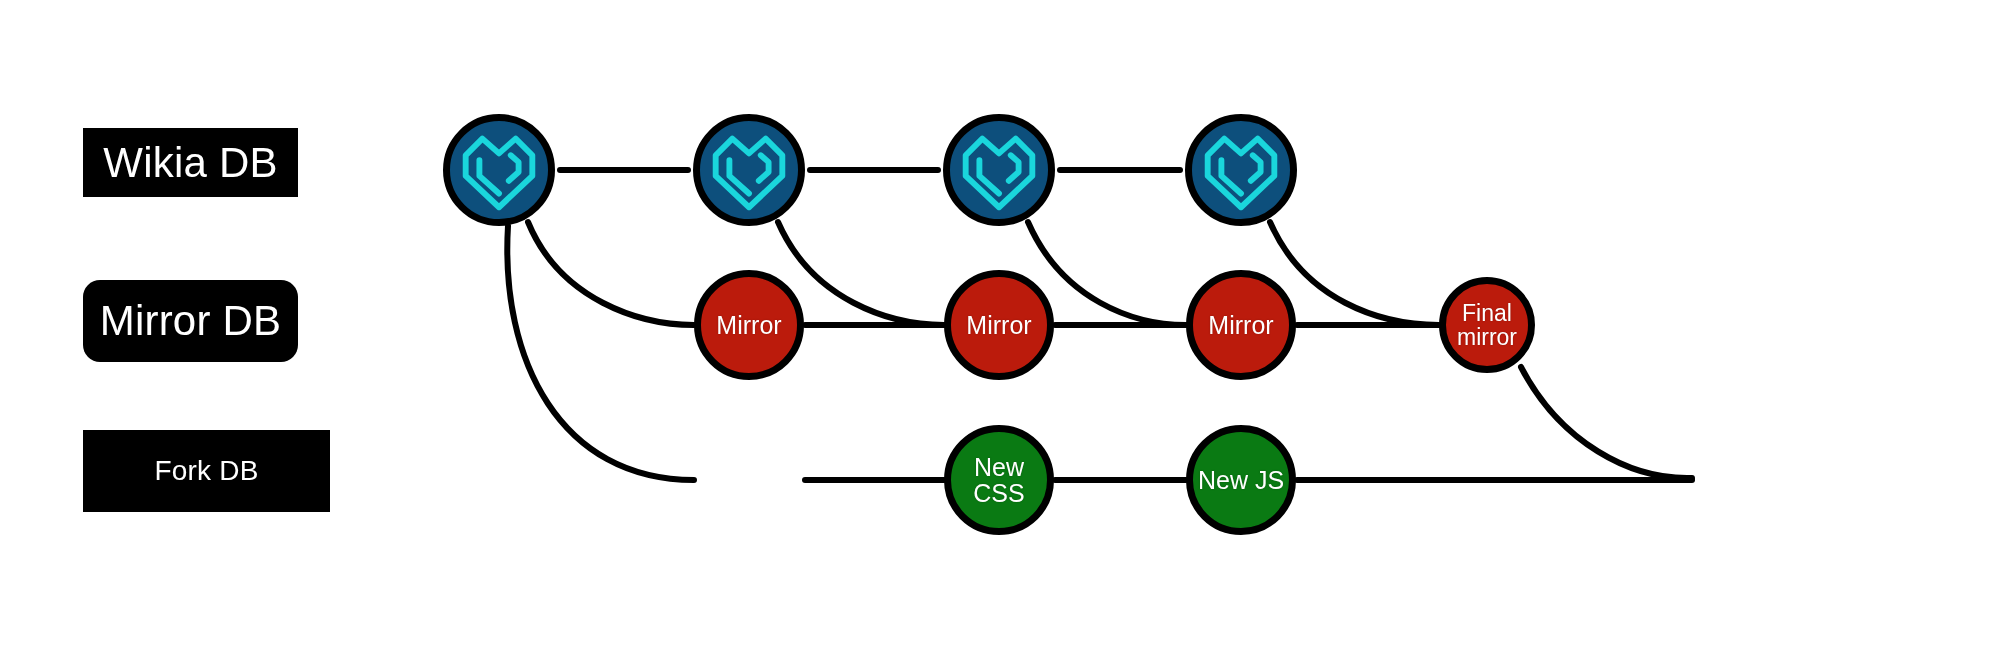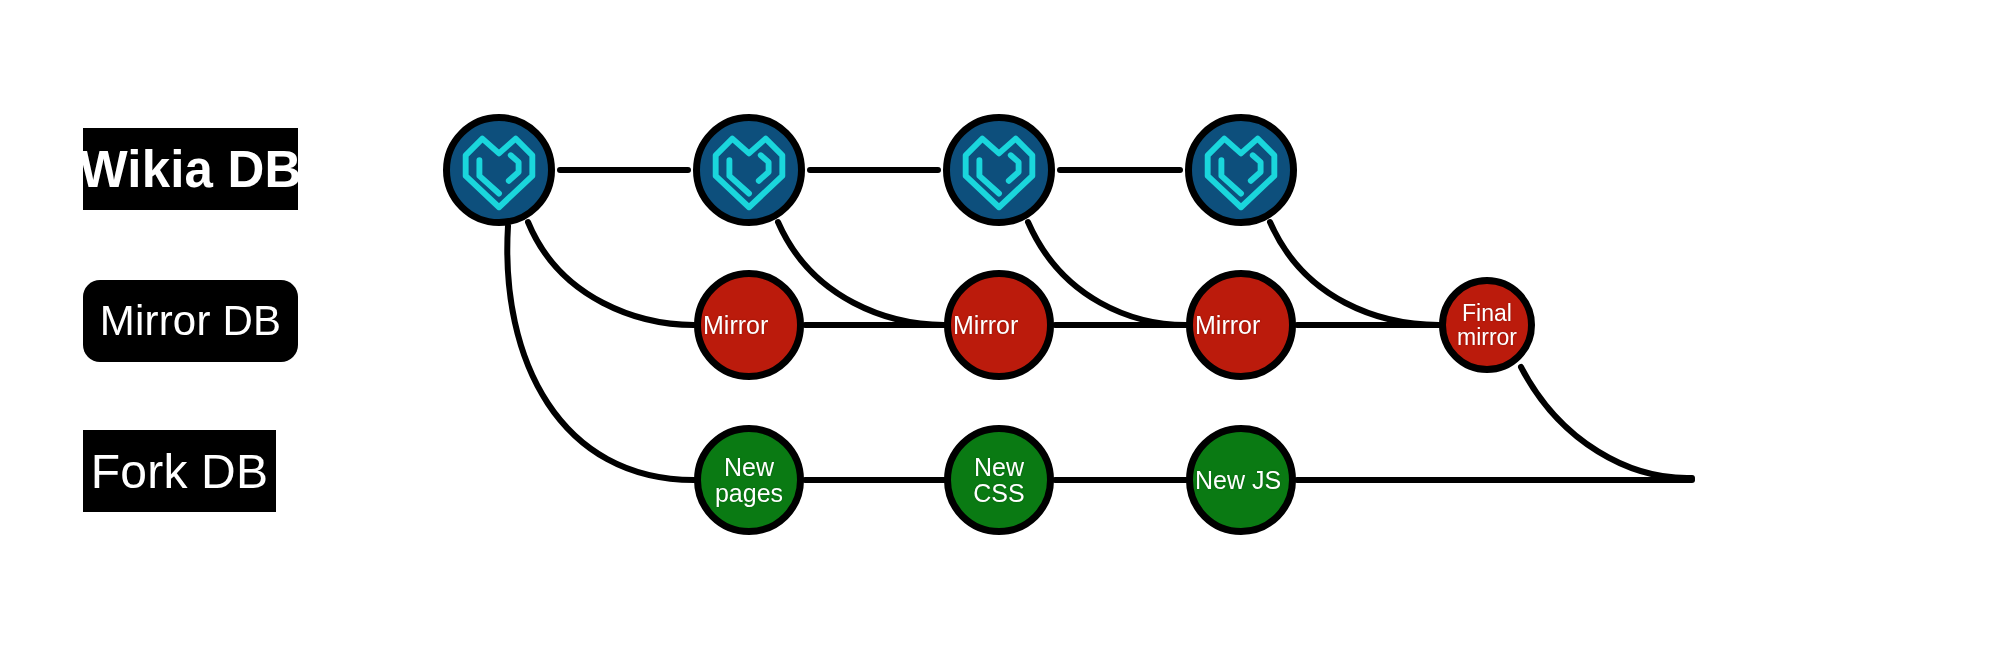--- a/index.html
+++ b/index.html
@@ -20,21 +20,21 @@
   }
 
   
   #edges{position:absolute;left:0;top:0;width:2000px;height:657px;}
 
   
   .node{
     position:absolute;
     border-radius:50%;
     box-sizing:border-box;
-    display:flex;align-items:center;
+    display:flex;align-items:center;justify-content:center;
     text-align:center;
     color:#ffffff;
     line-height:1.06;
     border:7px solid #000000;
     z-index:5;
   }
   .node.mirror{background:#bb1b0c;}
   .node.fork{background:#0a7a13;}
   .node.wikia{background:#0d4f7c;}
   .node.rswiki{background:#1878c8;}
@@ -73,27 +73,27 @@
       <path d="M 508 226 C 500 360 560 480 694 480"></path>
 
       <path d="M 805 480 L 944 480"></path>
       <path d="M 1055 480 L 1186 480"></path>
       <path d="M 1297 480 L 1692 480"></path>
 
       <path d="M 1521 367 C 1560 442 1630 480 1692 478"></path>
     </g>
   </svg>
 
-  <div class="legend-label" style="left:83px;top:128px;width:215px;height:82px;font-size:51px;font-weight:bold;">
+  <div class="legend-label" style="left:83px;top:128px;width:215px;height:69px;font-size:42px;">
     <span>Wikia DB</span>
   </div>
   <div class="legend-label" style="left:83px;top:280px;width:215px;height:82px;font-size:42px;border-radius:17px;">
     <span>Mirror DB</span>
   </div>
-  <div class="legend-label" style="left:83px;top:430px;width:193px;height:82px;font-size:48px;">
+  <div class="legend-label" style="left:83px;top:430px;width:247px;height:82px;font-size:28px;">
     <span>Fork DB</span>
   </div>
 
   <div class="node wikia" style="left:443px;top:114px;width:112px;height:112px;">
     <span style="width:100%;height:100%;">
       <svg class="logo-svg" viewBox="0 0 100 100" xmlns="http://www.w3.org/2000/svg">
         <g fill="none" stroke="#1ad6dc" stroke-width="6" stroke-linejoin="round" stroke-linecap="round">
           <path d="M16 35 L16 56 L50 88 L84 56 L84 35 L67 18 L50 33 L33 18 Z"></path>
           <path d="M30 40 L30 56 L50 74"></path>
           <path d="M62 35 L70 42 L70 52 L60 61"></path>
@@ -144,23 +144,20 @@
   <div class="node mirror" style="left:944px;top:270px;width:110px;height:110px;">
     <span class="lbl">Mirror</span>
   </div>
   <div class="node mirror" style="left:1186px;top:270px;width:110px;height:110px;">
     <span class="lbl">Mirror</span>
   </div>
   <div class="node mirror small-txt" style="left:1439px;top:277px;width:96px;height:96px;">
     <span class="lbl">Final mirror</span>
   </div>
 
-  <div class="node fork" style="left:694px;top:425px;width:110px;height:110px;">
-    <span class="lbl">New pages</span>
-  </div>
   <div class="node fork" style="left:1186px;top:425px;width:110px;height:110px;">
     <span class="lbl">New JS</span>
   </div>
   <div class="node fork" style="left:944px;top:425px;width:110px;height:110px;">
     <span class="lbl">New CSS</span>
   </div>
 
 
 </div>
 

